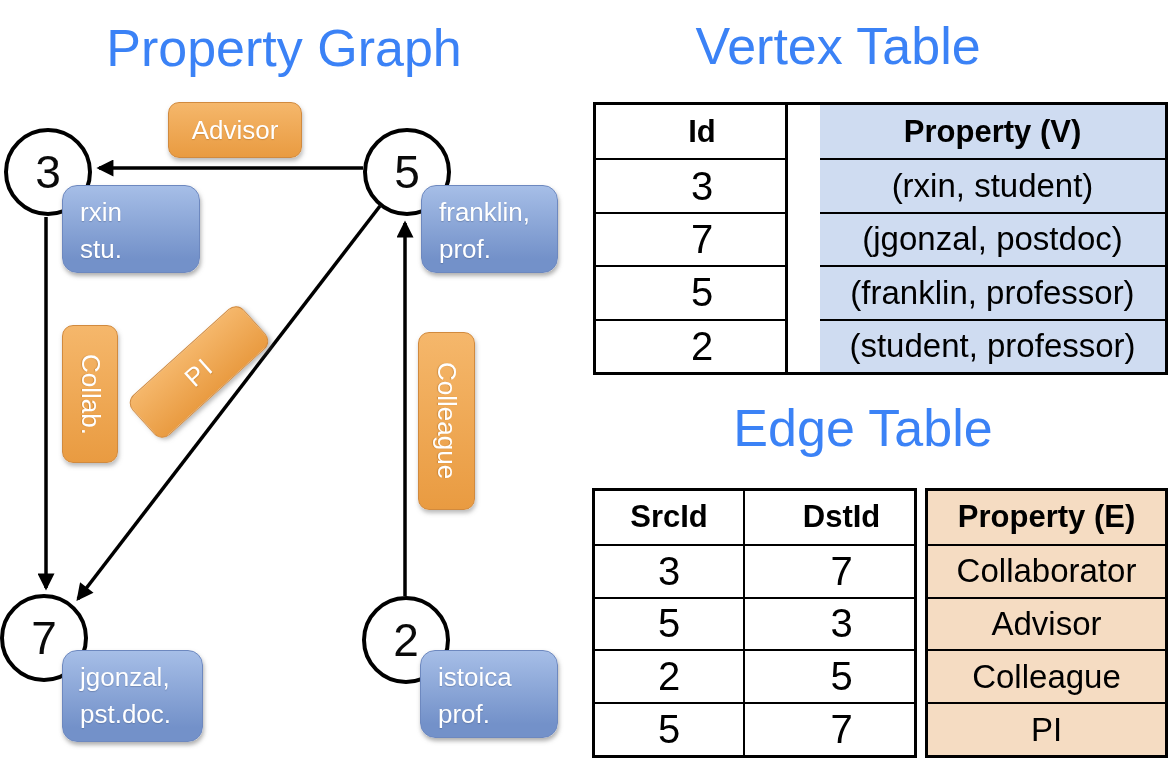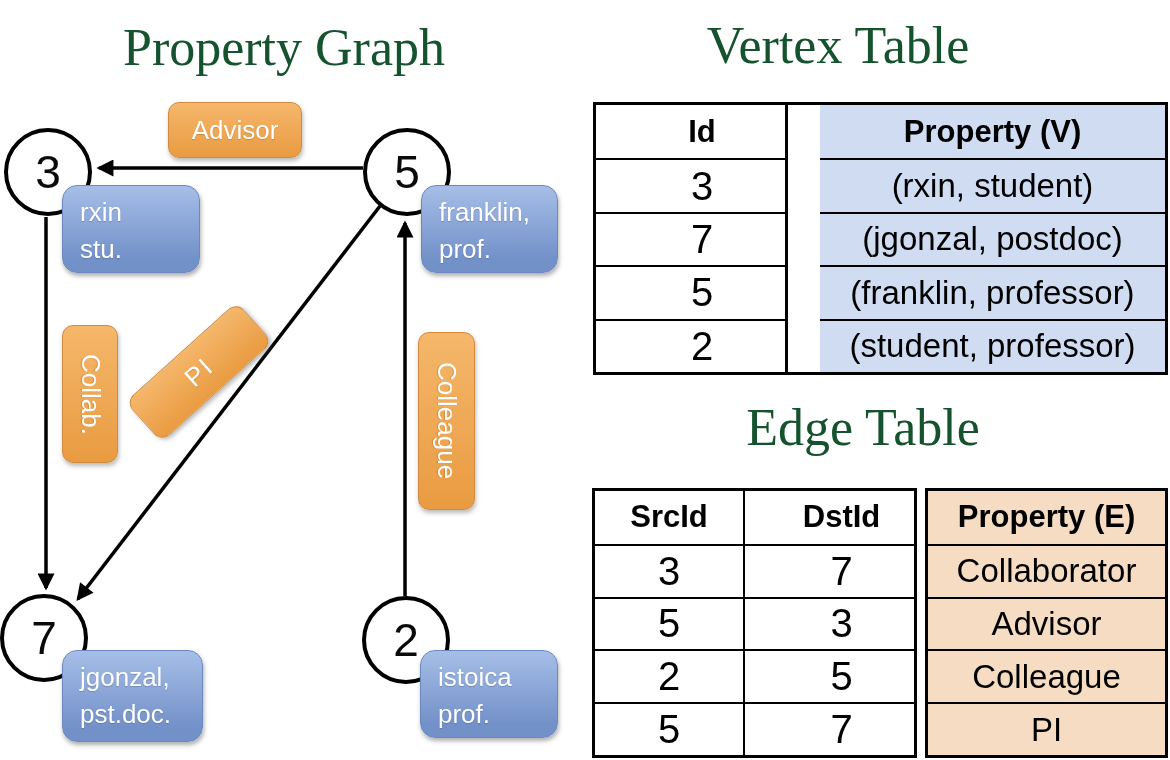--- a/index.html
+++ b/index.html
@@ -4,22 +4,22 @@
 <style>
   html,body{margin:0;padding:0;background:#ffffff;}
   body{
     position:relative;width:1170px;height:760px;overflow:hidden;
     font-family:"Liberation Sans",sans-serif;color:var(--ink,#000);
   }
   .abs{position:absolute;box-sizing:border-box;}
 
   
   .big-title{
-    font-size:52px;font-weight:300;letter-spacing:0px;color:#14532d;
-    text-align:center;white-space:nowrap;font-family:Liberation Serif, serif;
+    font-size:52px;font-weight:300;letter-spacing:0px;color:#3b82f6;
+    text-align:center;white-space:nowrap;
   }
 
   
   #edges-svg{position:absolute;left:0;top:0;width:585px;height:760px;}
   .vcircle{
     position:absolute;box-sizing:border-box;width:88px;height:88px;
     border:4px solid #000;border-radius:50%;background:#fff;
     display:flex;align-items:center;justify-content:center;
     font-size:46px;font-weight:300;color:#0a0a0a;z-index:2;
   }

